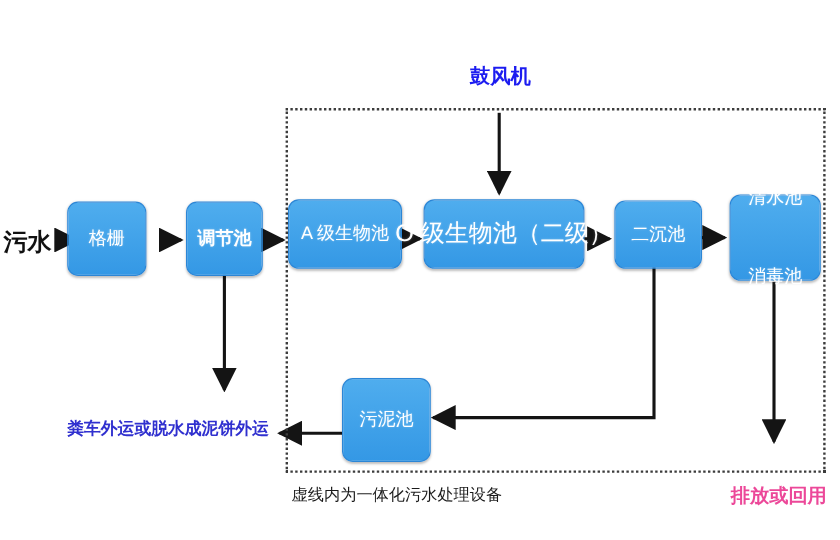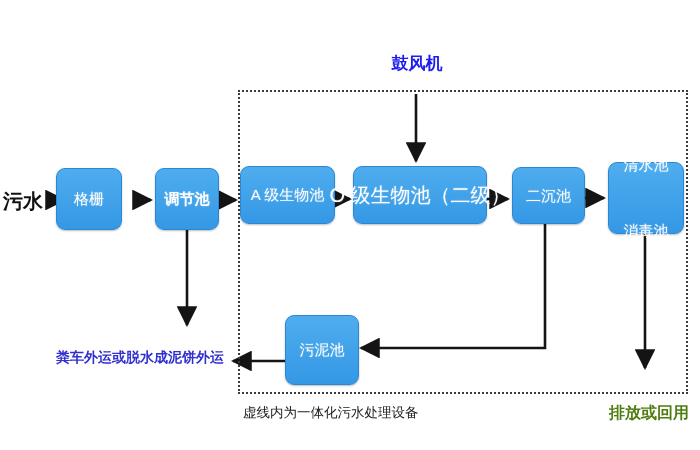--- a/index.html
+++ b/index.html
@@ -26,21 +26,21 @@
   .node-abio{left:240px;top:166px;width:93px;height:56px;}
   .node-obio{left:353px;top:166px;width:132px;height:56px;font-size:20px;}
   .node-sed{left:512px;top:167px;width:71px;height:55px;}
   .node-clear{left:608px;top:162px;width:74px;height:70px;gap:44px;}
   .node-sludge{left:285px;top:315px;width:72px;height:68px;}
   .lbl{position:absolute;white-space:nowrap;}
   .lbl-inlet{left:3px;top:188px;width:46px;text-align:left;font-size:20px;font-weight:bold;color:#111111;}
   .lbl-blower{left:386px;top:52px;width:62px;text-align:center;font-size:17px;font-weight:bold;color:#1c1cf0;}
   .lbl-sludge-out{left:56px;top:349px;font-size:14px;font-weight:bold;color:#3030cf;}
   .lbl-caption{left:243px;top:404px;font-size:13.5px;color:#1a1a1a;}
-  .lbl-discharge{left:609px;top:403px;font-size:16px;font-weight:bold;color:#4d7c0f;}
+  .lbl-discharge{left:609px;top:403px;font-size:16px;font-weight:bold;color:#ec4899;}
 </style>
 </head>
 <body>
 
 <div class="canvas">
 
   <svg class="wires" width="700" height="450" viewBox="0 0 700 450" xmlns="http://www.w3.org/2000/svg">
     <defs>
       <marker id="ah" viewBox="0 0 10 10" refX="9" refY="5" markerWidth="8" markerHeight="8" orient="auto-start-reverse">
         <path d="M0,0 L10,5 L0,10 z" fill="#141414"></path>

